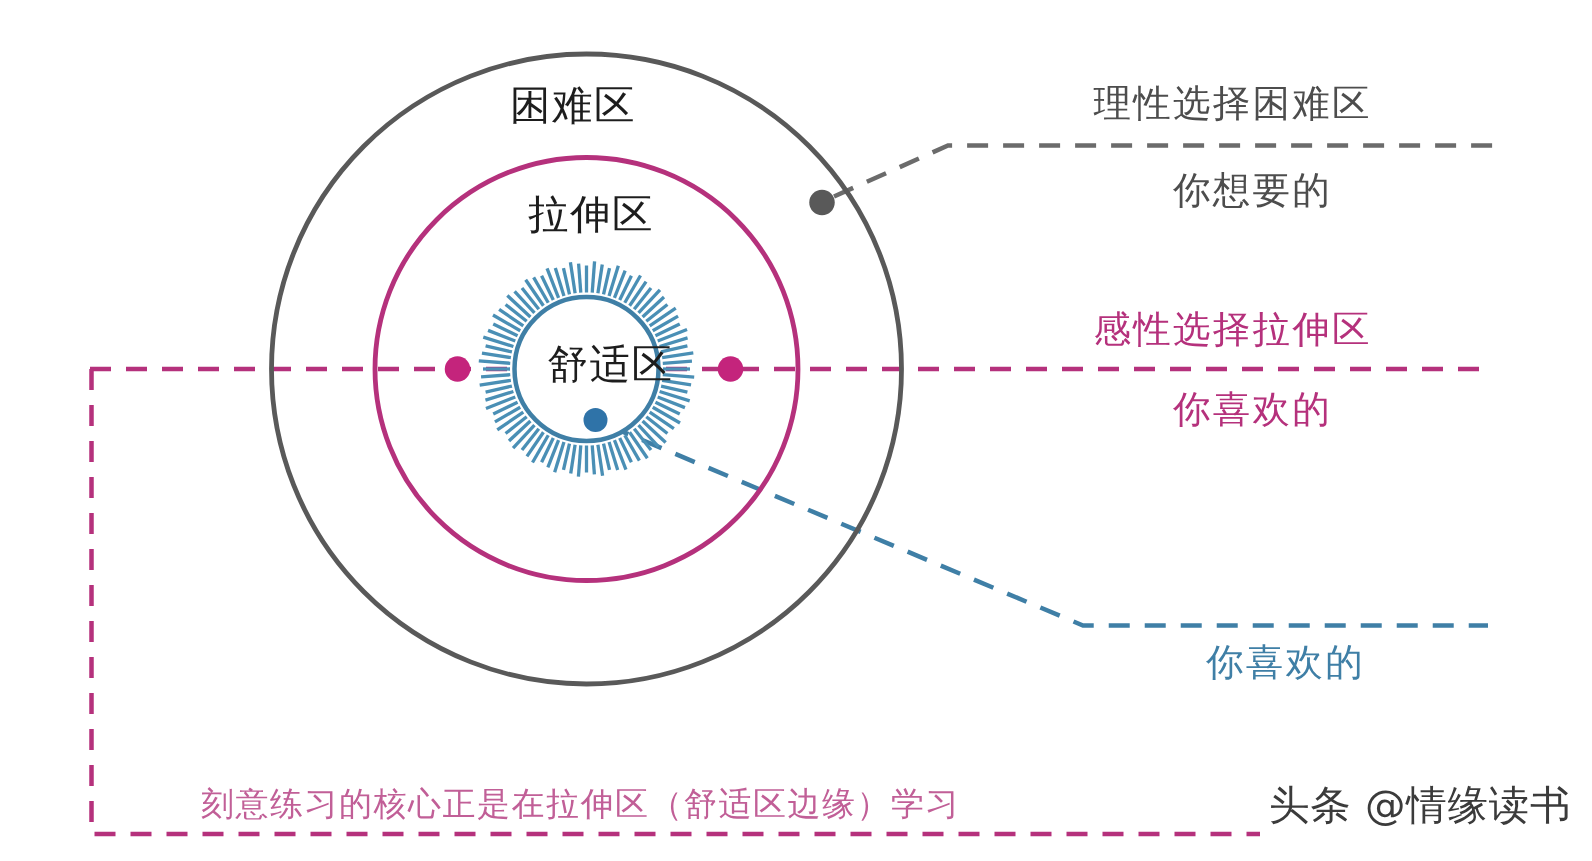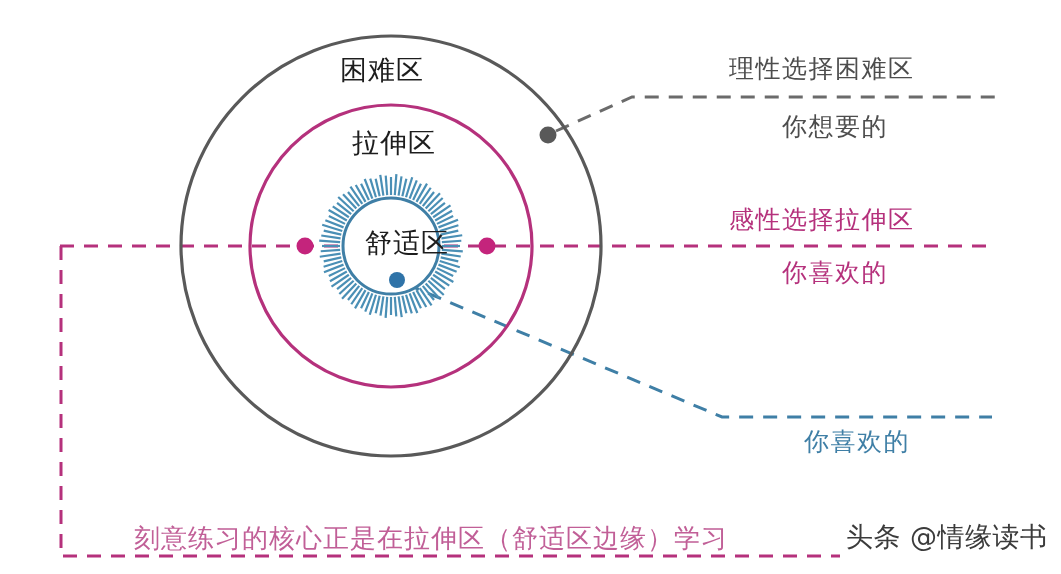--- a/index.html
+++ b/index.html
@@ -18,21 +18,21 @@
   }
 
   .cap-line{
     font-size:25px;letter-spacing:1.5px;
   }
   .cap-gray{color:#4d4d4d;}
   .cap-pink{color:#b5317c;}
   .cap-blue{color:#3f7fa6;}
 
   .bottom-caption{
-    font-size:26px;color:#c15f97;letter-spacing:1px;
+    font-size:22px;color:#c15f97;letter-spacing:1px;
   }
 
   .watermark{
     font-size:27px;color:#2b2b2b;letter-spacing:0.5px;
     font-weight:normal;opacity:.92;
     font-family:"DejaVu Sans","Liberation Sans",sans-serif;
   }
 </style>
 </head>
 <body>

